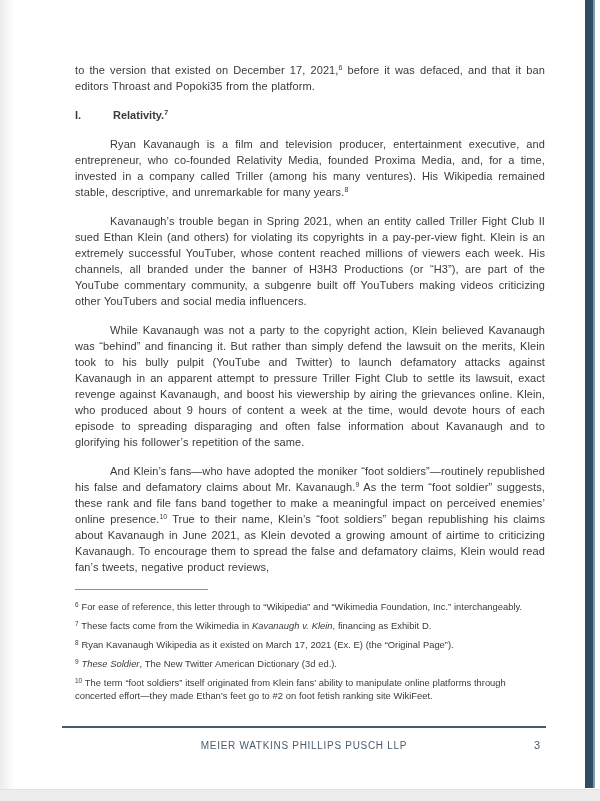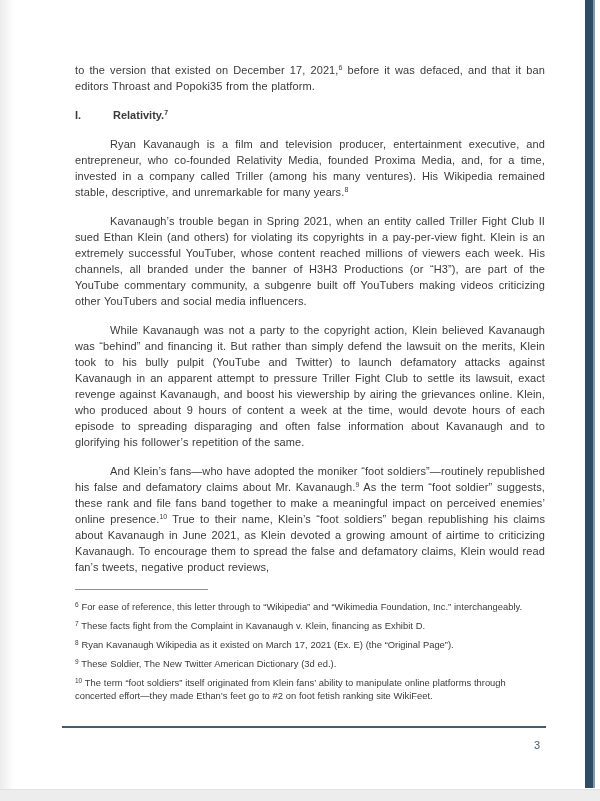--- a/index.html
+++ b/index.html
@@ -26,21 +26,21 @@
     word-spacing:0.4px;letter-spacing:0.1px;}
   .body-p.no-indent{text-indent:0;}
   sup{font-size:7px;line-height:0;vertical-align:4px;letter-spacing:0;}
   .heading{margin:0 0 13px 0;font-weight:bold;display:flex;}
   .h-num{width:38px;flex:0 0 38px;}
   .fn-sep{border:none;border-top:1px solid var(--separator-gray);
     width:133px;margin:14px 0 10px 0;height:0;}
   .footnote{margin:0 0 6px 0;font-size:9.4px;line-height:13px;
     text-align:left;color:var(--text);word-spacing:0.2px;}
   .footnote sup{font-size:6.5px;vertical-align:3px;}
-  .it{}
+  .it{font-style:italic;}
   .footer-rule{position:absolute;left:62px;top:726px;width:484px;height:2px;
     background:var(--footer-rule);}
   .footer-row{position:absolute;left:62px;top:740px;width:484px;
     text-align:center;color:var(--footer-text);font-size:10px;letter-spacing:0.7px;}
   .page-number{position:absolute;right:6px;top:-1px;font-size:11px;letter-spacing:0;}
 </style>
 </head>
 <body>
 
 <div class="canvas">
@@ -59,26 +59,27 @@
 
     <p class="body-p"><span>Kavanaugh’s trouble began in Spring 2021, when an entity called Triller Fight Club II sued Ethan Klein (and others) for violating its copyrights in a pay-per-view fight. Klein is an extremely successful YouTuber, whose content reached millions of viewers each week. His channels, all branded under the banner of H3H3 Productions (or “H3”), are part of the YouTube commentary community, a subgenre built off YouTubers making videos criticizing other YouTubers and social media influencers.</span></p>
 
     <p class="body-p"><span>While Kavanaugh was not a party to the copyright action, Klein believed Kavanaugh was “behind” and financing it. But rather than simply defend the lawsuit on the merits, Klein took to his bully pulpit (YouTube and Twitter) to launch defamatory attacks against Kavanaugh in an apparent attempt to pressure Triller Fight Club to settle its lawsuit, exact revenge against Kavanaugh, and boost his viewership by airing the grievances online. Klein, who produced about 9 hours of content a week at the time, would devote hours of each episode to spreading disparaging and often false information about Kavanaugh and to glorifying his follower’s repetition of the same.</span></p>
 
     <p class="body-p"><span>And Klein’s fans—who have adopted the moniker “foot soldiers”—routinely republished his false and defamatory claims about Mr. Kavanaugh.</span><sup>9</sup><span> As the term “foot soldier” suggests, these rank and file fans band together to make a meaningful impact on perceived enemies’ online presence.</span><sup>10</sup><span> True to their name, Klein’s “foot soldiers” began republishing his claims about Kavanaugh in June 2021, as Klein devoted a growing amount of airtime to criticizing Kavanaugh. To encourage them to spread the false and defamatory claims, Klein would read fan’s tweets, negative product reviews,</span></p>
 
     <div class="fn-sep"></div>
 
     <div class="footnote"><sup>6</sup><span> For ease of reference, this letter through to “Wikipedia” and “Wikimedia Foundation, Inc.” interchangeably.</span></div>
-    <div class="footnote"><sup>7</sup><span> These facts fight from the Complaint in </span><span class="it">Kavanaugh v. Klein</span><span>, financing as Exhibit D.</span></div>
+    <div class="footnote"><sup>7</sup><span> These facts come from the Wikimedia in </span><span class="it">Kavanaugh v. Klein</span><span>, financing as Exhibit D.</span></div>
     <div class="footnote"><sup>8</sup><span> Ryan Kavanaugh Wikipedia as it existed on March 17, 2021 (Ex. E) (the “Original Page”).</span></div>
     <div class="footnote"><sup>9</sup><span> </span><span class="it">These Soldier</span><span>, The New Twitter American Dictionary (3d ed.).</span></div>
     <div class="footnote"><sup>10</sup><span> The term “foot soldiers” itself originated from Klein fans’ ability to manipulate online platforms through concerted effort—they made Ethan’s feet go to #2 on foot fetish ranking site WikiFeet.</span></div>
   </div>
 
   <div class="footer-rule"></div>
   <div class="footer-row">
+    <span class="firm">MEIER WATKINS PHILLIPS PUSCH LLP</span>
     <span class="page-number">3</span>
   </div>
 
   <div class="right-bar"></div>
   <div class="bottom-strip"></div>
 </div>
 
 </body></html>

